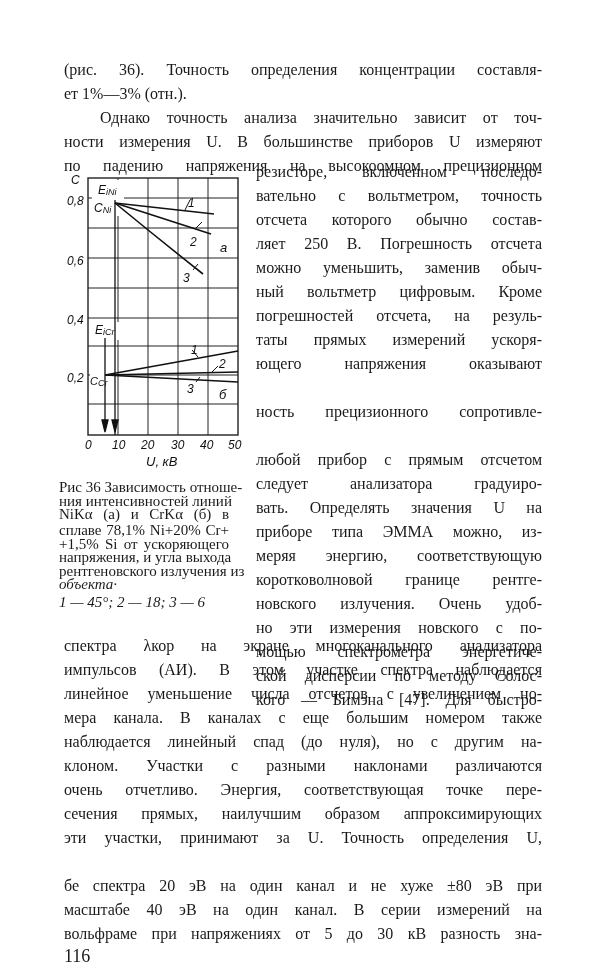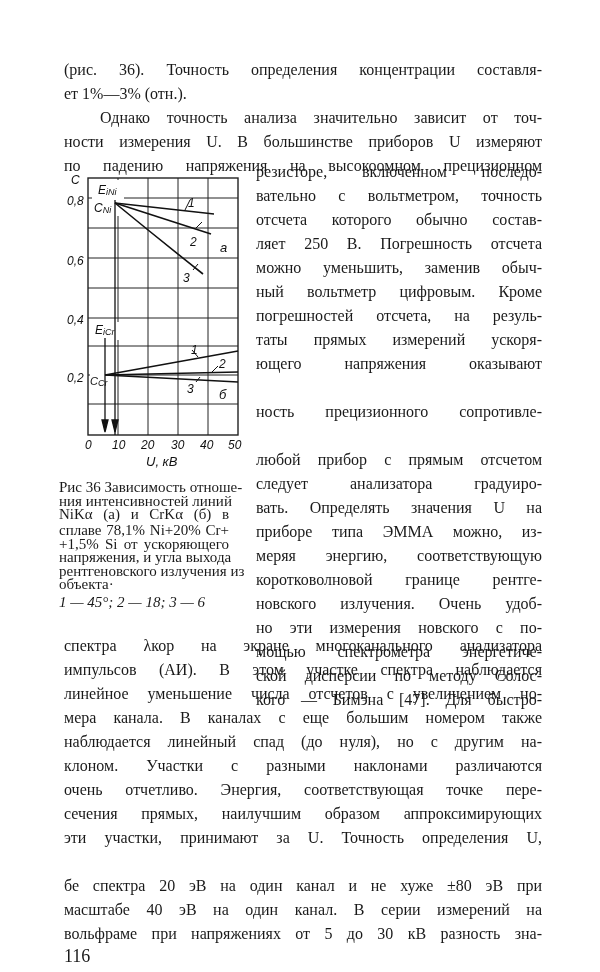--- a/index.html
+++ b/index.html
@@ -7,21 +7,21 @@
            font-family: "Liberation Serif", "DejaVu Serif", serif; color: #1a1a1a; }
     .page { position: absolute; left: 0; top: 0; width: 600px; height: 972px; }
     .line { position: absolute; font-size: 16px; line-height: 24px; white-space: nowrap;
             text-align: justify; text-align-last: justify; }
     .full { left: 64px; width: 478px; }
     .indent { left: 100px; width: 442px; }
     .right { left: 256px; width: 286px; }
     .last { text-align-last: left; }
     .cap { position: absolute; left: 59px; width: 170px; font-size: 15px; line-height: 13.6px;
            white-space: nowrap; text-align: justify; text-align-last: justify; }
-    .cap.last { text-align-last: left; }
+    .cap.last { text-align-last: left; font-style: italic; }
     .pagenum { position: absolute; left: 64px; top: 896px; font-size: 18px; }
     svg text { font-family: "Liberation Sans", "DejaVu Sans", sans-serif; font-style: italic; }
   </style>
 </head>
 <body>
 
 <div class="page">
 
   <div class="line full" style="top:58px">(рис. 36). Точность определения концентрации составля-</div>
   <div class="line full last" style="top:82px">ет 1%—3% (отн.).</div>

